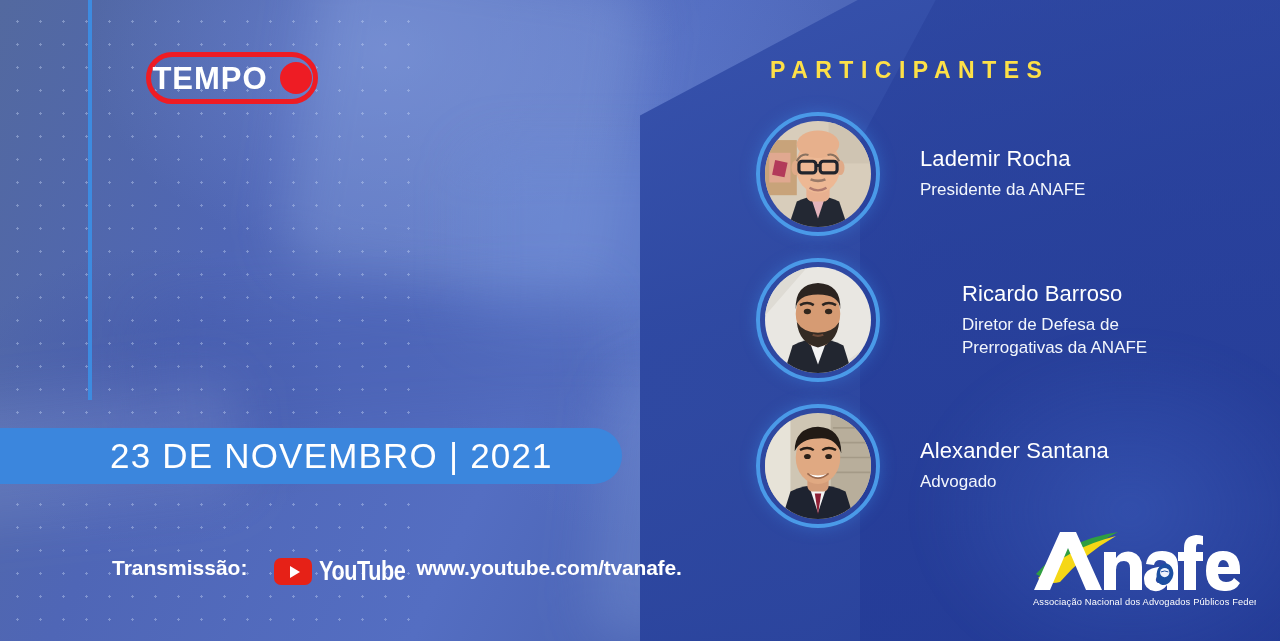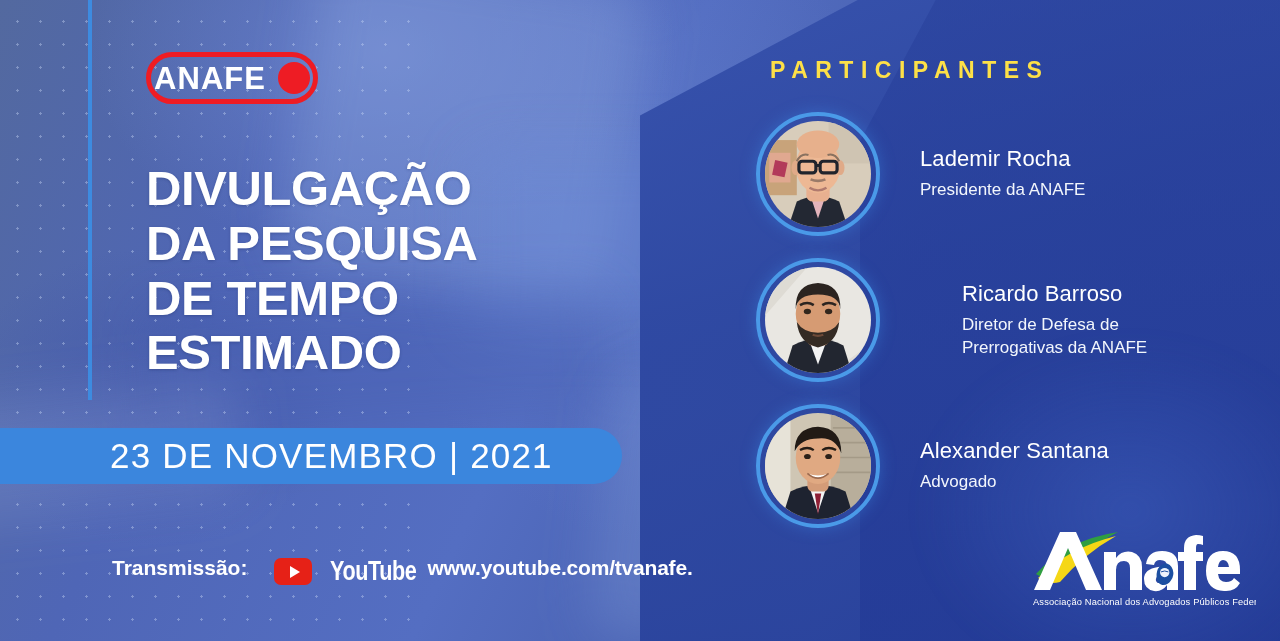--- a/index.html
+++ b/index.html
@@ -177,21 +177,21 @@
   .transmission-label {
     color: #ffffff;
     font-size: 21px;
     font-weight: bold;
     font-family: "Liberation Sans", sans-serif;
     margin-right: 16px;
   }
   .yt-logo {
     display: flex;
     align-items: center;
-    gap: 18px;
+    gap: 7px;
   }
   .yt-play {
     width: 38px; height: 27px;
     background: #e62117;
     border-radius: 7px;
     display: flex;
     align-items: center;
     justify-content: center;
   }
   .yt-play .tri {
@@ -298,28 +298,24 @@
   <div class="dots"></div>
   <div class="dots-mask"></div>
   <div class="accent-line"></div>
   <div class="right-panel"></div>
   <div class="right-panel-2"></div>
   <div class="right-glow"></div>
 
   <div class="left-col">
 
     <div class="live-badge">
-      <span class="live-text">ANAFE</span>
+      <span class="live-text">TEMPO</span>
       <span class="live-dot"></span>
     </div>
 
-    <h1 class="title" style="white-space: pre-line;">DIVULGAÇÃO
-DA PESQUISA
-DE TEMPO
-ESTIMADO</h1>
 
     <div class="date-pill">
       <span class="date-pill-text">23 DE NOVEMBRO  |  2021</span>
     </div>
 
 
     <div class="transmission-row">
       <span class="transmission-label">Transmissão:</span>
       <span class="yt-logo">
         <span class="yt-play">

